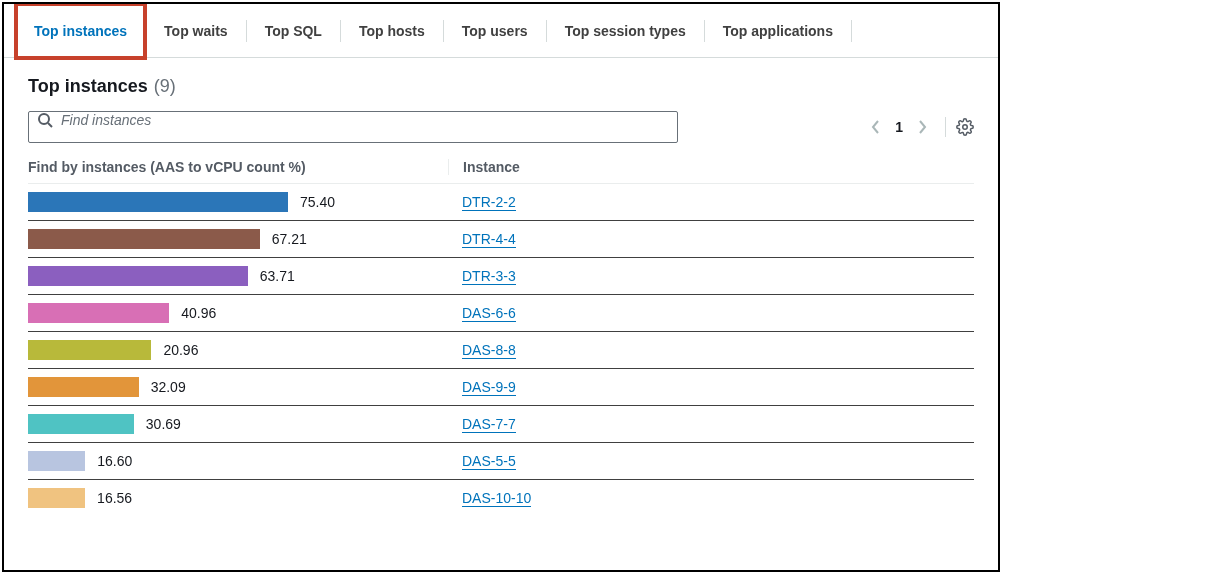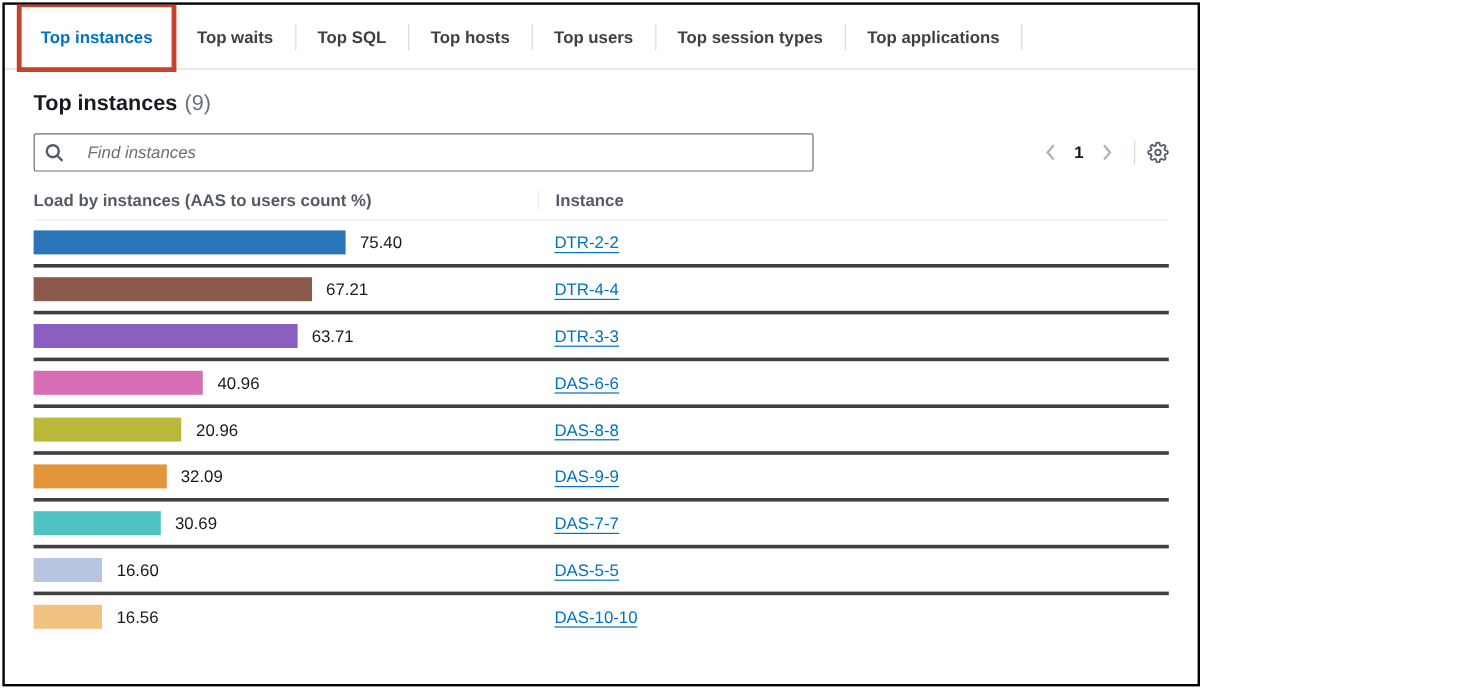--- a/index.html
+++ b/index.html
@@ -65,27 +65,27 @@
     font-weight: 400;
   }
   .toolbar {
     display: flex;
     align-items: center;
     gap: 12px;
     margin-bottom: 6px;
   }
   .search {
     display: flex;
-    align-items: center;
+    align-items: flex-start;
     border: 1px solid #687078;
     border-radius: 2px;
     height: 32px;
     width: 650px;
     padding: 0 8px;
-    gap: 20px;
+    gap: 8px;
   }
   .search input {
     border: none;
     outline: none;
     flex: 1;
     font-size: 14px;
     font-style: italic;
     color: #687078;
     background: transparent;
   }
@@ -124,21 +124,21 @@
     font-weight: 700;
     font-size: 14px;
     color: #545b64;
   }
   .col-load { width: 420px; }
   .col-inst { flex: 1; border-left: 1px solid #eaeded; padding-left: 14px; }
   .row {
     display: flex;
     align-items: center;
     padding: 8px 0;
-    border-bottom: 3px solid #404040;
+    border-bottom: 1px solid #404040;
   }
   .row:last-child { border-bottom: none; }
   .bar-cell {
     width: 420px;
     display: flex;
     align-items: center;
     gap: 12px;
   }
   .bar {
     height: 20px;
@@ -210,21 +210,21 @@
         <span class="gear">
           <svg width="18" height="18" viewBox="0 0 24 24" fill="none" stroke="#545b64" stroke-width="2">
             <circle cx="12" cy="12" r="3"></circle>
             <path d="M19.4 15a1.65 1.65 0 0 0 .33 1.82l.06.06a2 2 0 1 1-2.83 2.83l-.06-.06a1.65 1.65 0 0 0-1.82-.33 1.65 1.65 0 0 0-1 1.51V21a2 2 0 0 1-4 0v-.09a1.65 1.65 0 0 0-1-1.51 1.65 1.65 0 0 0-1.82.33l-.06.06a2 2 0 1 1-2.83-2.83l.06-.06a1.65 1.65 0 0 0 .33-1.82 1.65 1.65 0 0 0-1.51-1H3a2 2 0 0 1 0-4h.09a1.65 1.65 0 0 0 1.51-1 1.65 1.65 0 0 0-.33-1.82l-.06-.06a2 2 0 1 1 2.83-2.83l.06.06a1.65 1.65 0 0 0 1.82.33h0a1.65 1.65 0 0 0 1-1.51V3a2 2 0 0 1 4 0v.09a1.65 1.65 0 0 0 1 1.51h0a1.65 1.65 0 0 0 1.82-.33l.06-.06a2 2 0 1 1 2.83 2.83l-.06.06a1.65 1.65 0 0 0-.33 1.82v0a1.65 1.65 0 0 0 1.51 1H21a2 2 0 0 1 0 4h-.09a1.65 1.65 0 0 0-1.51 1z"></path>
           </svg>
         </span>
       </div>
     </div>
 
     <div class="table-head">
-      <div class="col-load">Load by instances (AAS to users count %)</div>
+      <div class="col-load">Find by instances (AAS to vCPU count %)</div>
       <div class="col-inst">Instance</div>
     </div>
 
     <div id="rows">
         <div class="row">
           <div class="bar-cell">
             <div class="bar" style="width: 260px; background: rgb(43, 118, 184);"></div>
             <span class="val">75.40</span>
           </div>
           <div class="col-inst" style="border-left: none; padding-left: 14px;"><a class="link">DTR-2-2</a></div>

